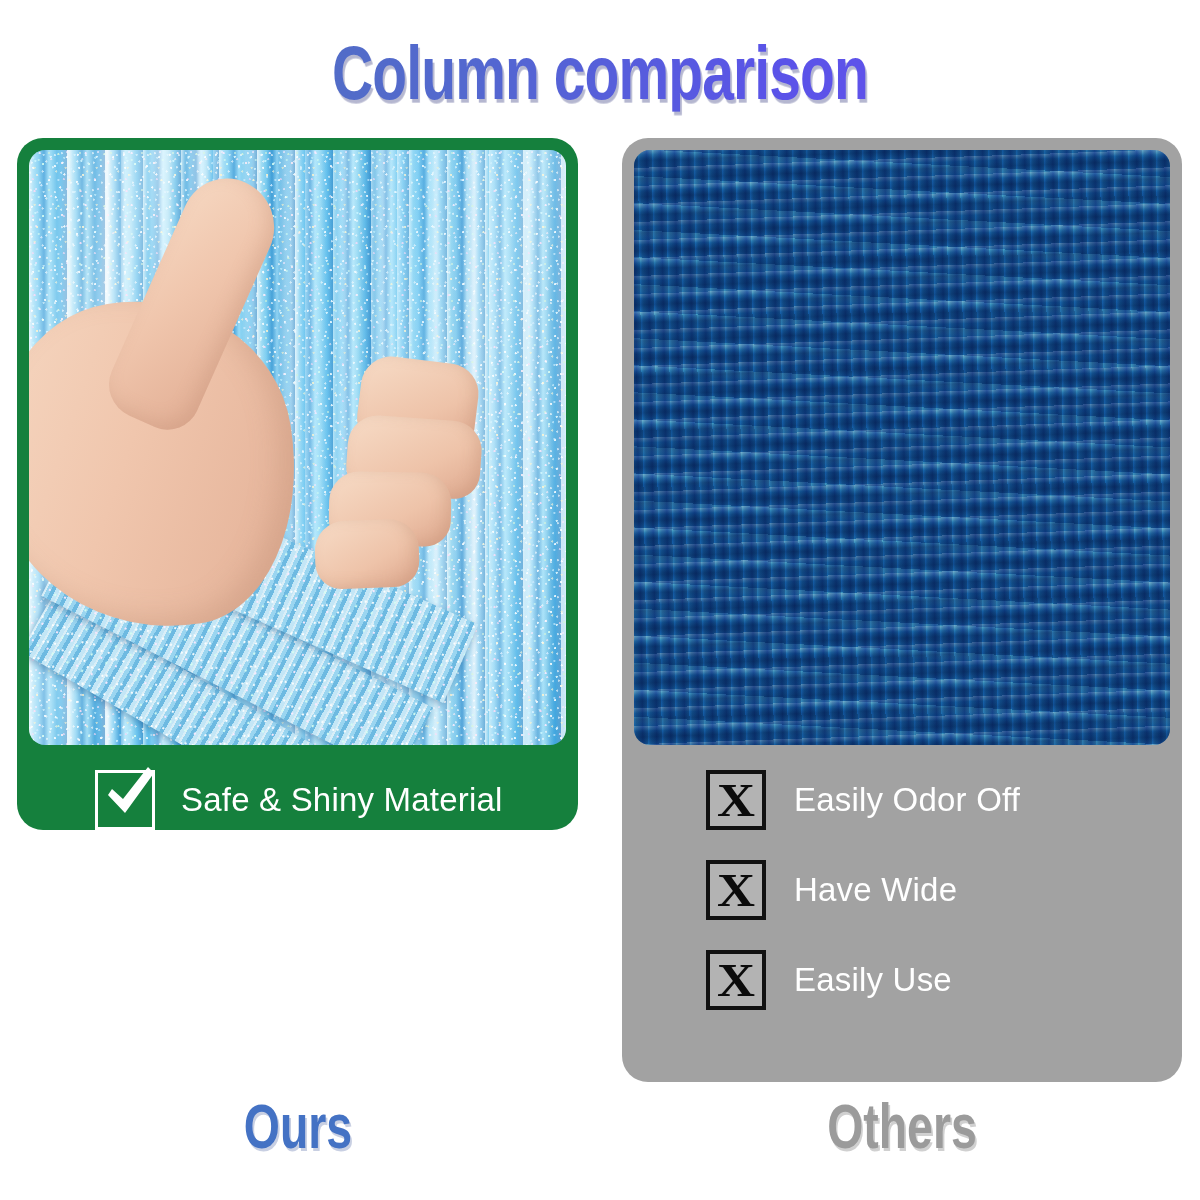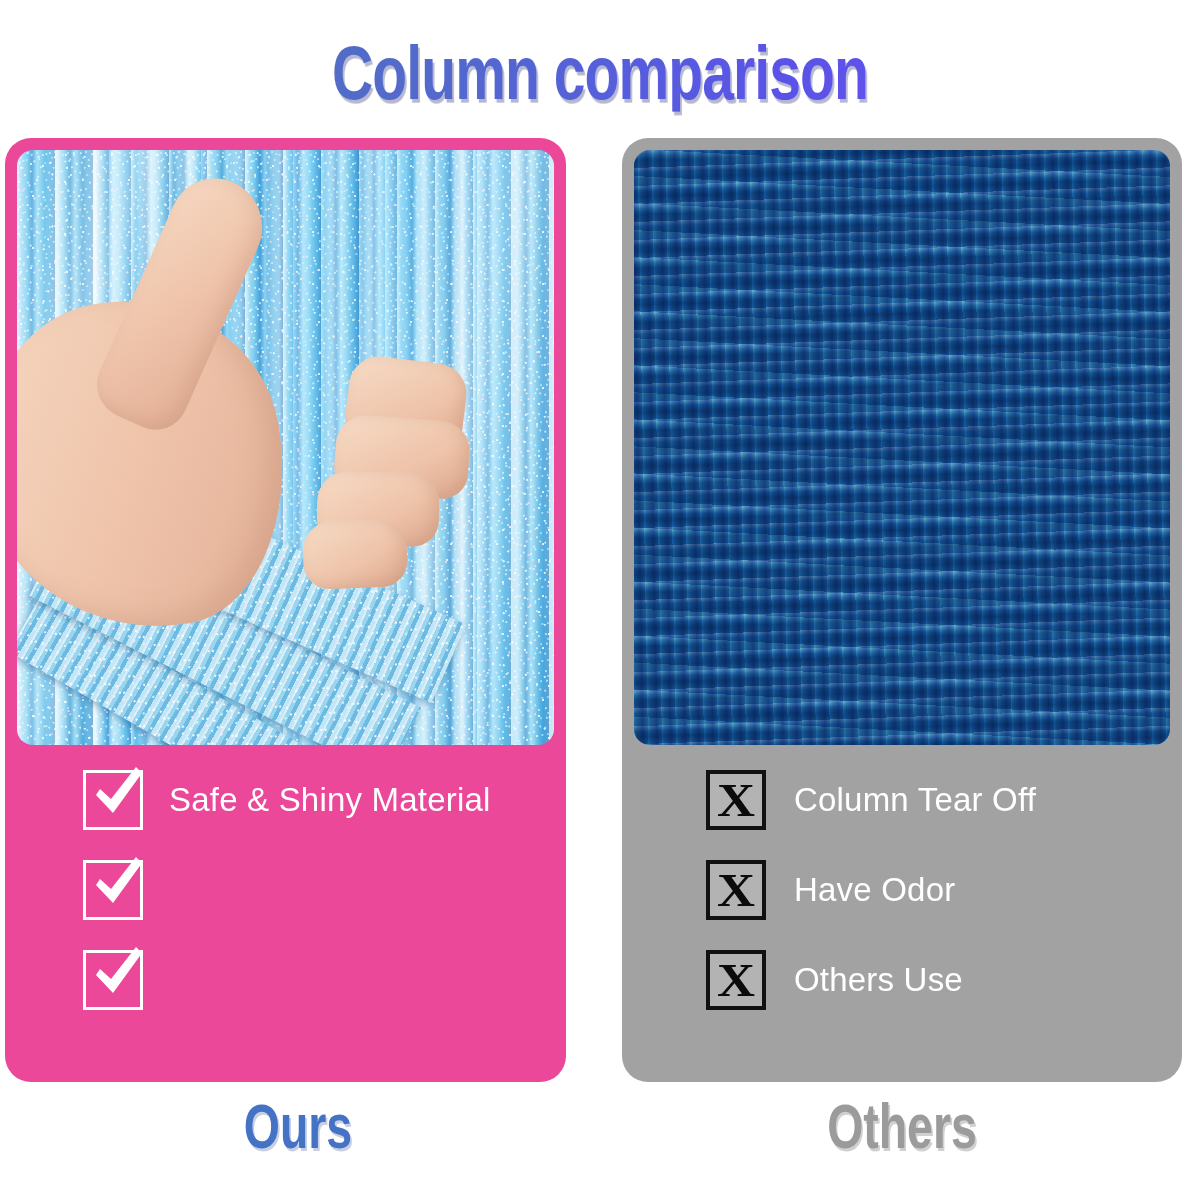--- a/index.html
+++ b/index.html
@@ -38,25 +38,25 @@
     white-space: nowrap;
   }
 
   
   .card {
     position: absolute;
     border-radius: 26px;
     box-sizing: border-box;
   }
   #card-ours {
-    left: 5px;
+    left: 17px;
     top: 138px;
     width: 561px;
-    height: 944px;
-    background: #ec4899;
+    height: 692px;
+    background: #15803d;
   }
   #card-others {
     left: 622px;
     top: 138px;
     width: 560px;
     height: 944px;
     background: #a2a2a2;
   }
 
   
@@ -389,35 +389,35 @@
     <div class="crinkle"></div>
     <div class="crinkle2"></div>
   </div>
 
   <div class="features">
 
     <div class="feature-row">
       <div class="mark-box cross">
         <div class="cross-glyph">X</div>
       </div>
-      <div class="feature-label">Column Tear Off</div>
+      <div class="feature-label">Easily Odor Off</div>
     </div>
 
     <div class="feature-row">
       <div class="mark-box cross">
         <div class="cross-glyph">X</div>
       </div>
-      <div class="feature-label">Have Odor</div>
+      <div class="feature-label">Have Wide</div>
     </div>
 
     <div class="feature-row">
       <div class="mark-box cross">
         <div class="cross-glyph">X</div>
       </div>
-      <div class="feature-label">Others Use</div>
+      <div class="feature-label">Easily Use</div>
     </div>
 
   </div>
 </div>
 
 <div class="footer-label" id="footer-ours">Ours</div>
 
 <div class="footer-label" id="footer-others">Others</div>
 
 </body></html>

